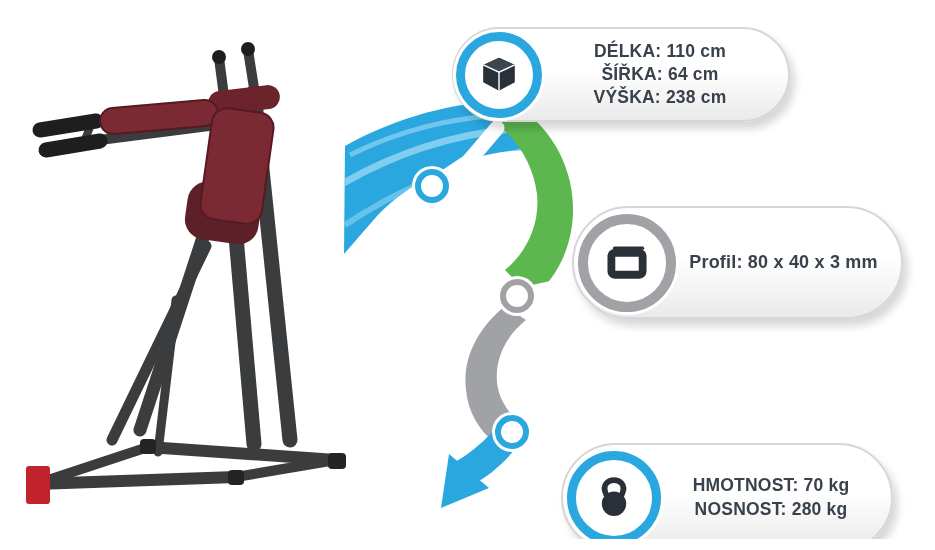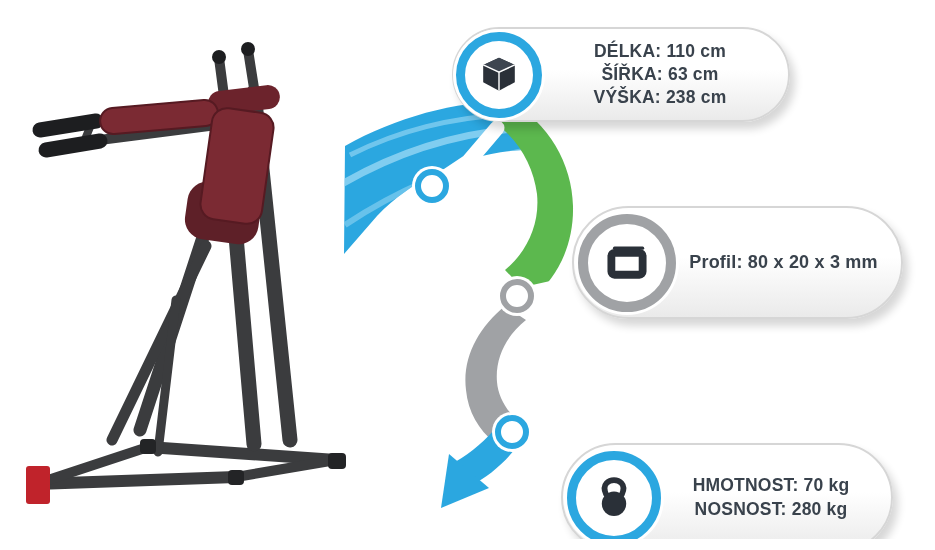--- a/index.html
+++ b/index.html
@@ -125,34 +125,34 @@
     <div class="badge ring-blue">
       <svg width="46" height="46" viewBox="0 0 64 64">
         <path d="M32 8 L54 18 L54 42 L32 54 L10 42 L10 18 Z" fill="#2a3038"></path>
         <path d="M32 8 L54 18 L32 28 L10 18 Z" fill="#3d4550"></path>
         <path d="M32 28 L32 54" stroke="#fff" stroke-width="2"></path>
         <path d="M10 18 L32 28 L54 18" stroke="#fff" stroke-width="2" fill="none"></path>
       </svg>
     </div>
     <div class="lines">
       <div>DÉLKA: 110 cm</div>
-      <div>ŠÍŘKA: 63 cm</div>
+      <div>ŠÍŘKA: 64 cm</div>
       <div>VÝŠKA: 238 cm</div>
     </div>
   </div>
 
   <div class="callout" id="c2">
     <div class="badge ring-gray">
       <svg width="50" height="50" viewBox="0 0 64 64">
         <rect x="12" y="19" width="40" height="28" rx="4" fill="none" stroke="#2a3038" stroke-width="10"></rect>
         <path d="M16 13 L52 13" stroke="#2a3038" stroke-width="4" stroke-linecap="round"></path>
       </svg>
     </div>
     <div class="lines">
-      <div>Profil: 80 x 20 x 3 mm</div>
+      <div>Profil: 80 x 40 x 3 mm</div>
     </div>
   </div>
 
   <div class="callout" id="c3">
     <div class="badge ring-blue">
       <svg width="46" height="46" viewBox="0 0 64 64">
         <path d="M21 27 C14 12 26 7 32 7 C38 7 50 12 43 27" fill="none" stroke="#2a3038" stroke-width="8" stroke-linecap="round"></path>
         <circle cx="32" cy="40" r="17" fill="#2a3038"></circle>
       </svg>
     </div>

